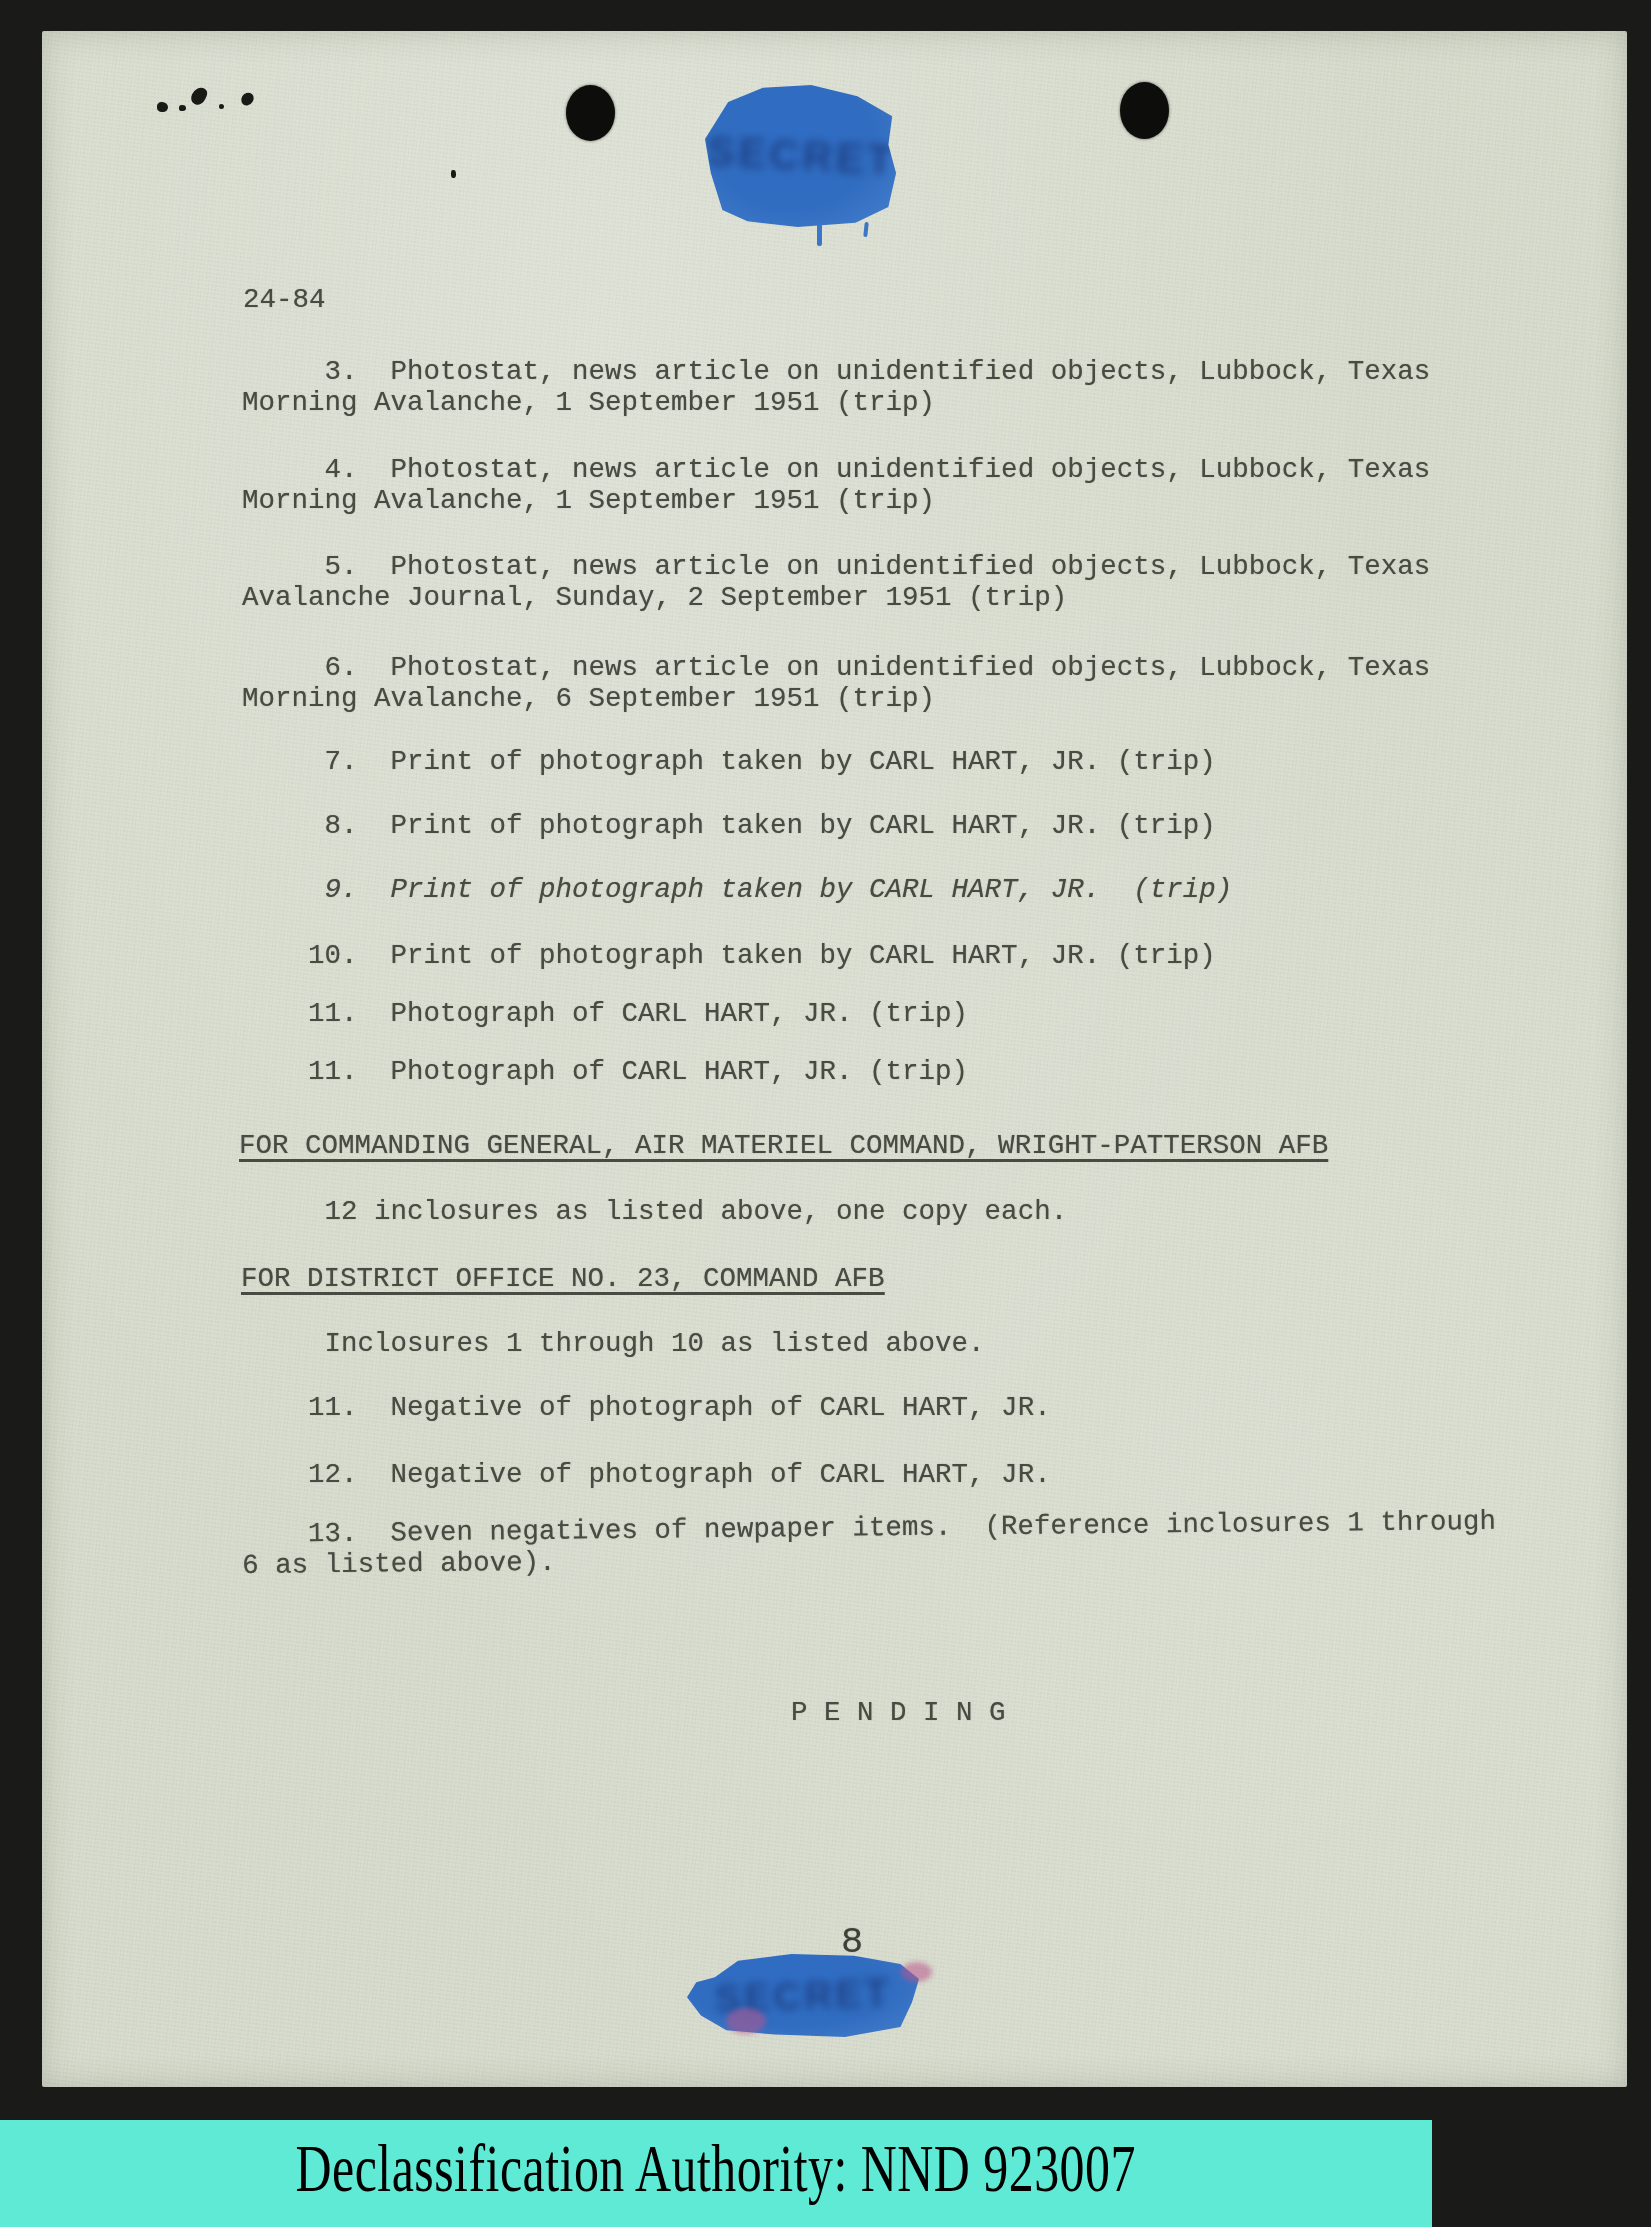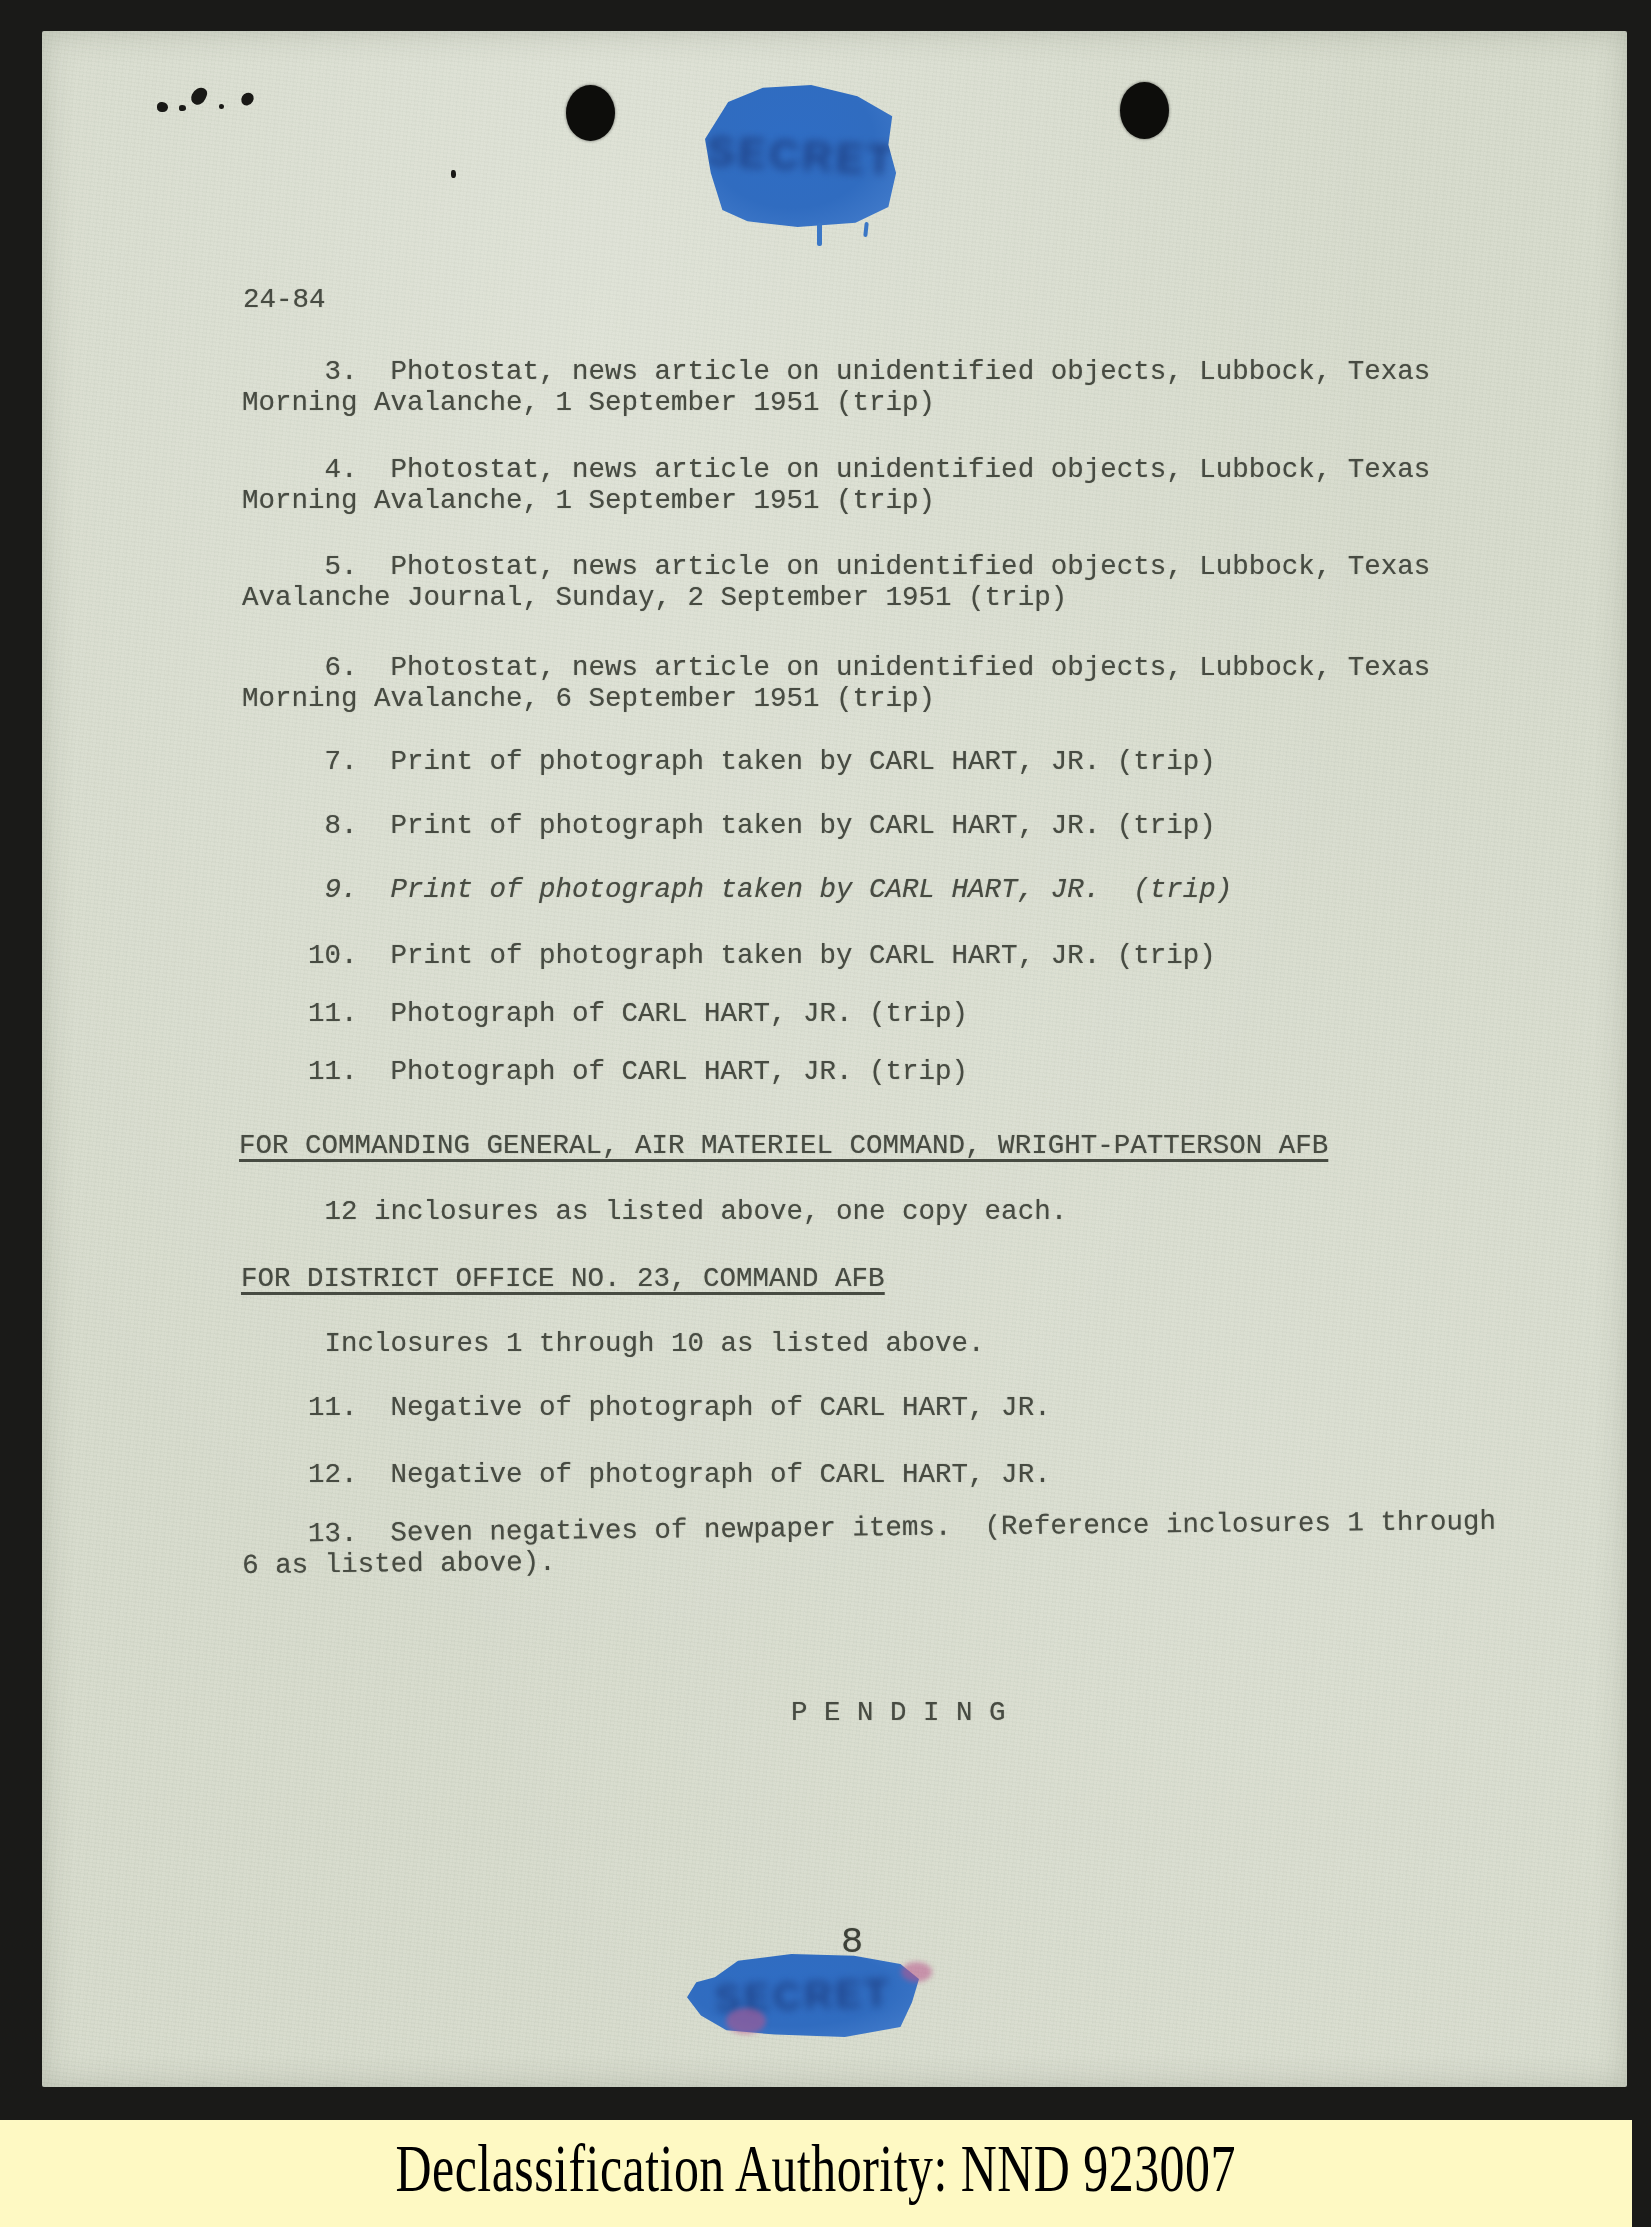--- a/index.html
+++ b/index.html
@@ -24,21 +24,21 @@
         background:radial-gradient(ellipse at 45% 40%, #2f6dc4 0%, #306cc0 55%, #4079c9 85%, #5187d0 100%);}
   .stamp .hidden-word{position:relative;font-family:"Liberation Sans",sans-serif;font-weight:bold;
         color:rgba(26,52,116,0.75);filter:blur(4.5px);letter-spacing:3px;}
   .stamp-top{clip-path:polygon(12% 12%,30% 2%,55% 0%,79% 8%,97% 22%,95% 42%,99% 62%,95% 86%,
              78% 97%,48% 100%,22% 96%,9% 88%,3% 62%,0% 38%);}
   .stamp-bottom{clip-path:polygon(4% 34%,12% 28%,22% 8%,45% 0%,72% 2%,92% 12%,100% 30%,97% 58%,
              92% 88%,68% 100%,38% 97%,17% 92%,6% 74%,0% 52%);}
   .drip{position:absolute;background:#3b77c6;border-radius:2px;}
   .pink{position:absolute;background:rgba(186,86,140,0.55);border-radius:50%;filter:blur(2.5px);}
   .speck{position:absolute;background:#191916;border-radius:46% 60% 52% 48%;}
-  .footer-strip{position:absolute;left:0;top:2120px;width:1632px;height:107px;background:#fef9c3;
+  .footer-strip{position:absolute;left:0;top:2120px;width:1432px;height:107px;background:#5eead4;
         display:flex;align-items:center;justify-content:center;}
   .footer-text{font-family:"Liberation Serif","DejaVu Serif",serif;font-size:52px;color:#000;
         transform:scale(0.96,1.32) translateY(-4px);letter-spacing:0.5px;}
 </style>
 </head>
 <body>
 
 <div class="scan">
 
   <div class="paper"></div>

